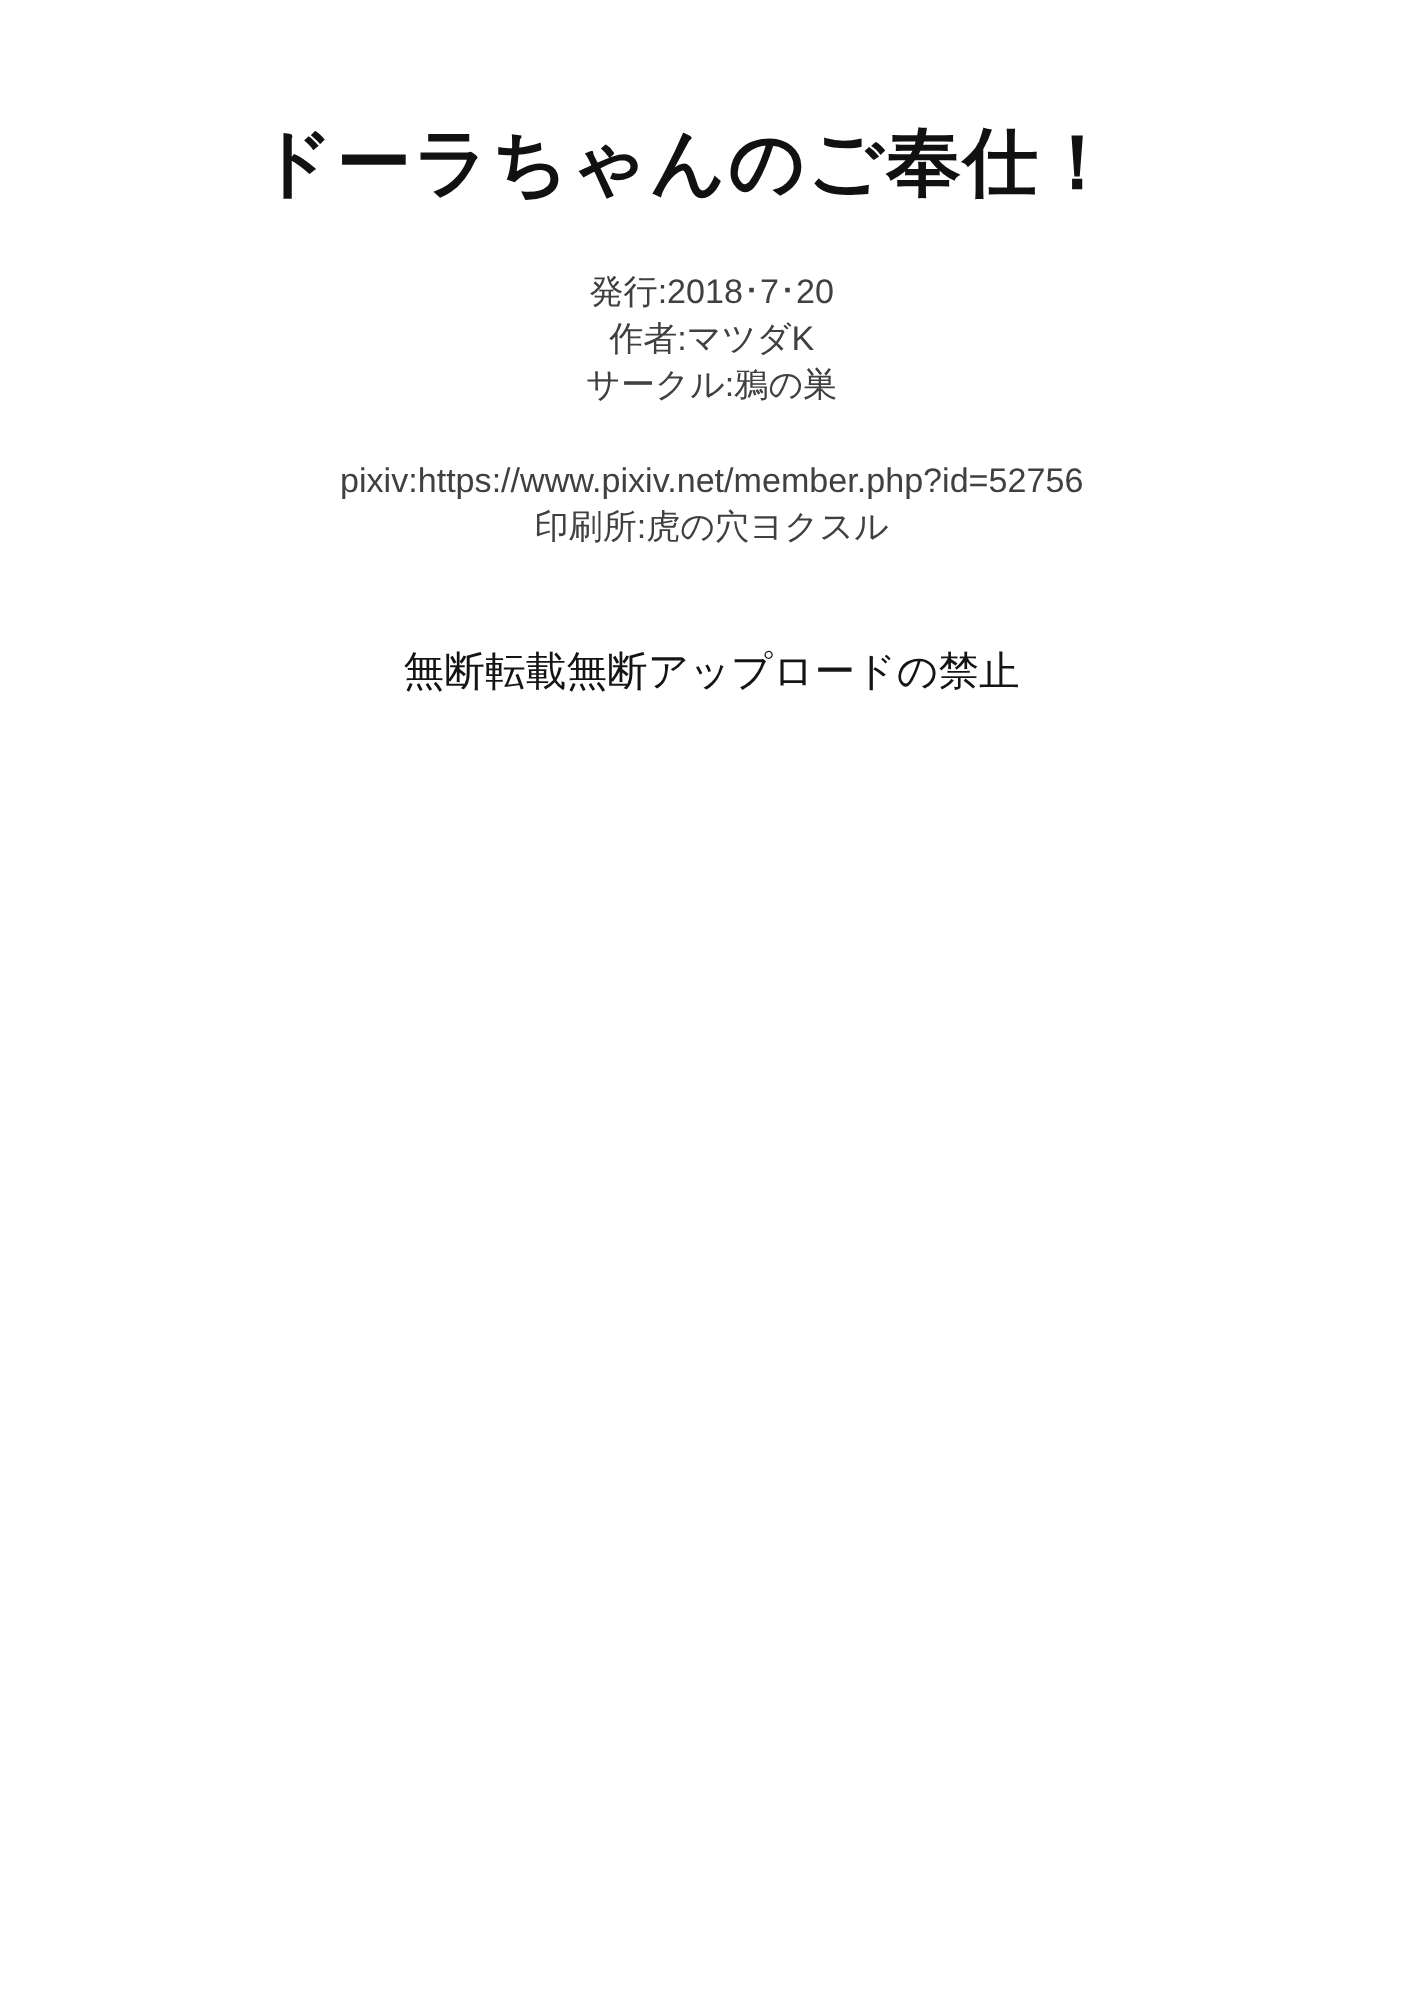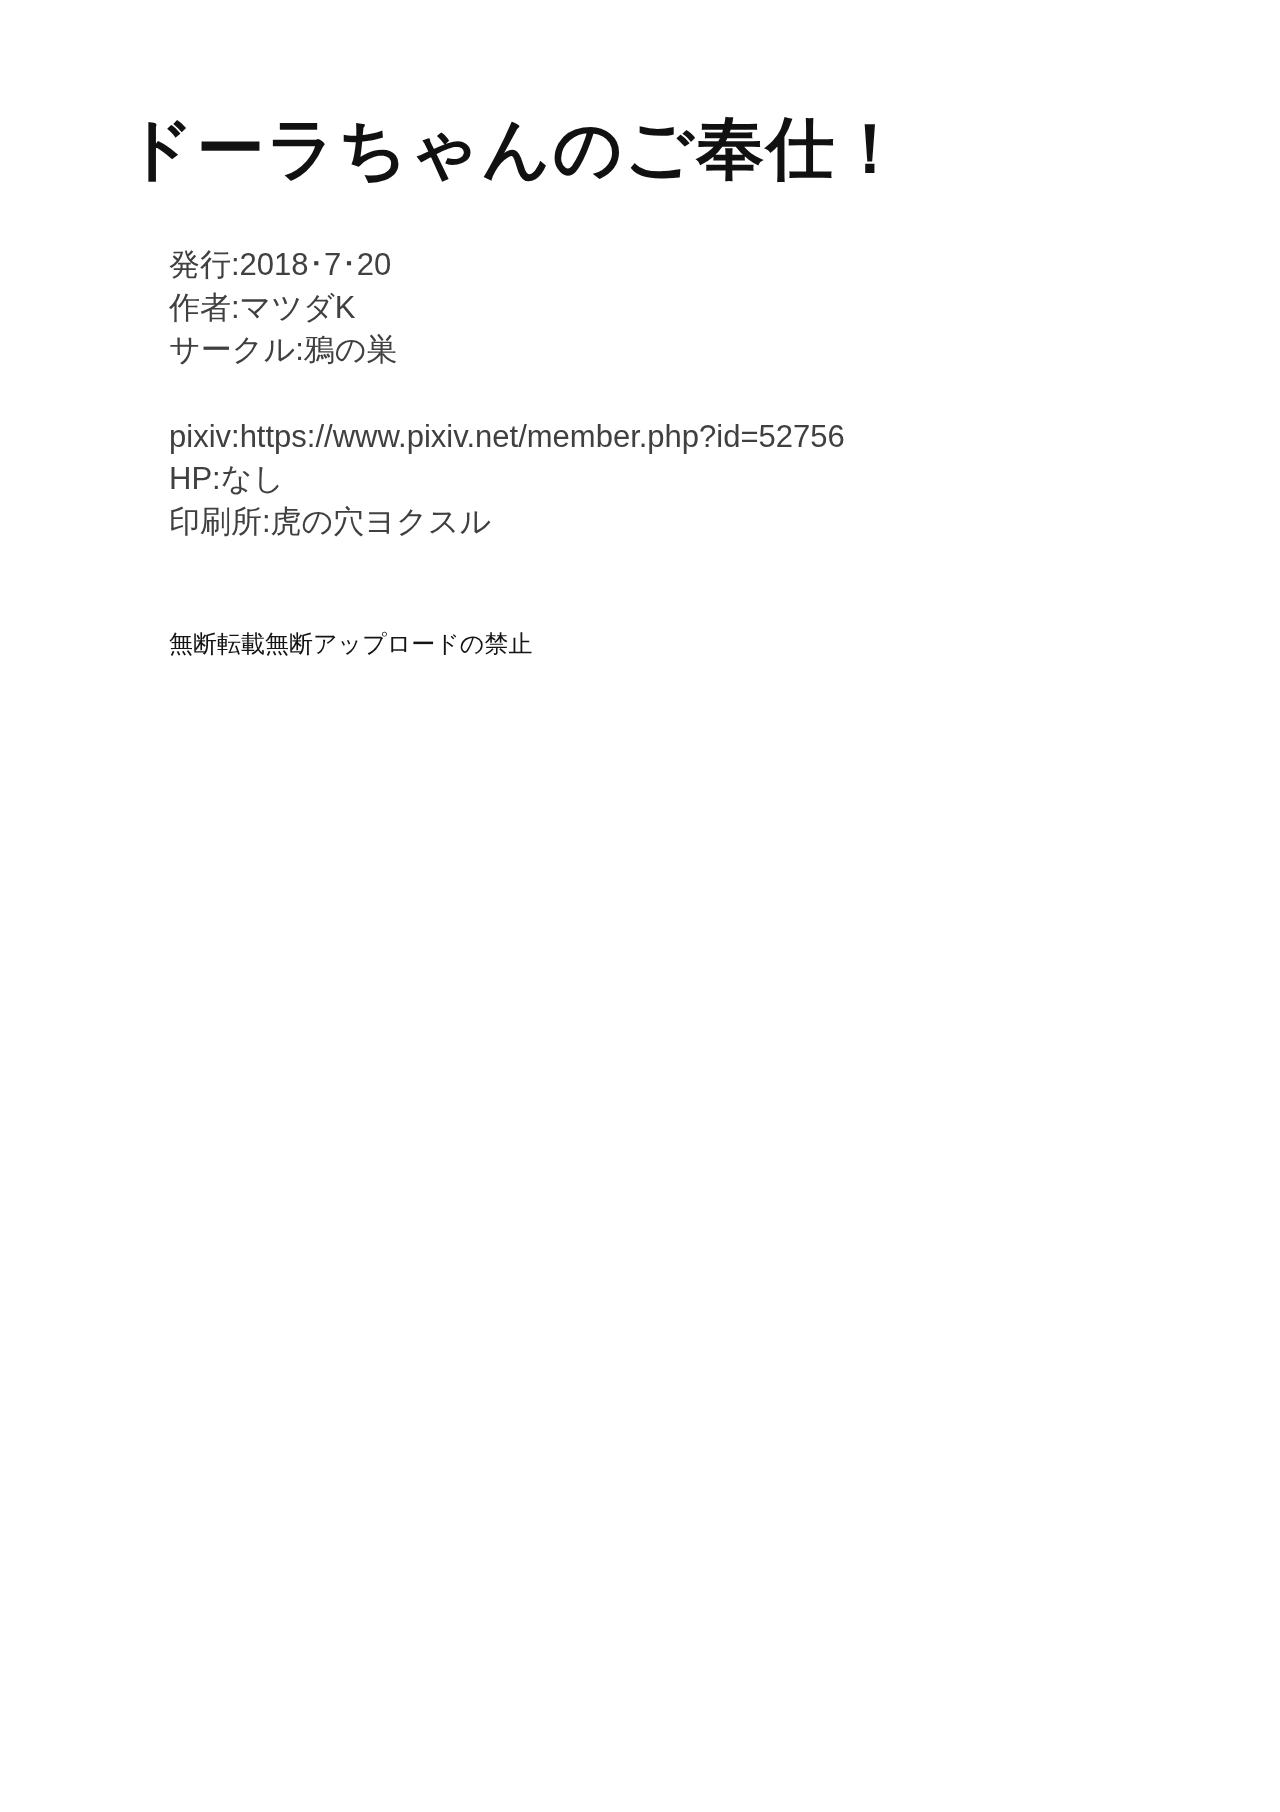--- a/index.html
+++ b/index.html
@@ -12,20 +12,21 @@
     background: #ffffff;
     font-family: "Liberation Sans", "DejaVu Sans", sans-serif;
     color: #1a1a1a;
     overflow: hidden;
   }
   .page {
     position: relative;
     width: 1240px;
     height: 1812px;
     box-sizing: border-box;
+    text-align: center;
   }
   .colophon {
     position: absolute;
     left: 125px;
     top: 110px;
     width: 1000px;
   }
   .doujin-title {
     font-size: 68px;
     line-height: 1.12;
@@ -46,21 +47,21 @@
   }
   .group-publication {
     margin-bottom: 44px;
   }
   .group-web {
   }
   .group-printer {
     margin-bottom: 84px;
   }
   .notice {
-    font-size: 24px;
+    font-size: 37px;
     line-height: 1.4;
     color: #141414;
     white-space: nowrap;
   }
 </style>
 </head>
 <body>
 
 <div class="page">
   <div class="colophon">
@@ -68,21 +69,20 @@
     <h1 class="doujin-title">ドーラちゃんのご奉仕！</h1>
 
     <div class="meta-block group-publication">
       <div class="meta-line">発行:2018･7･20</div>
       <div class="meta-line">作者:マツダK</div>
       <div class="meta-line">サークル:鴉の巣</div>
     </div>
 
     <div class="meta-block group-web">
       <div class="meta-line">pixiv:https://www.pixiv.net/member.php?id=52756</div>
-      <div class="meta-line">HP:なし</div>
     </div>
 
     <div class="meta-block group-printer">
       <div class="meta-line">印刷所:虎の穴ヨクスル</div>
     </div>
 
     <div class="meta-block">
       <div class="notice">無断転載無断アップロードの禁止</div>
     </div>
 

